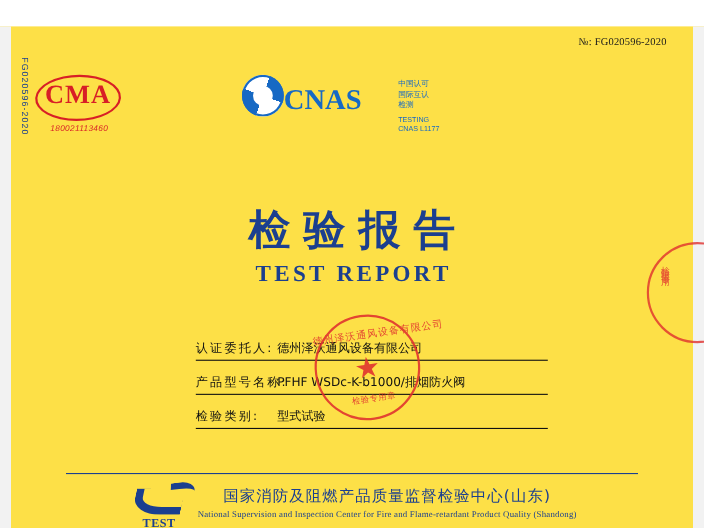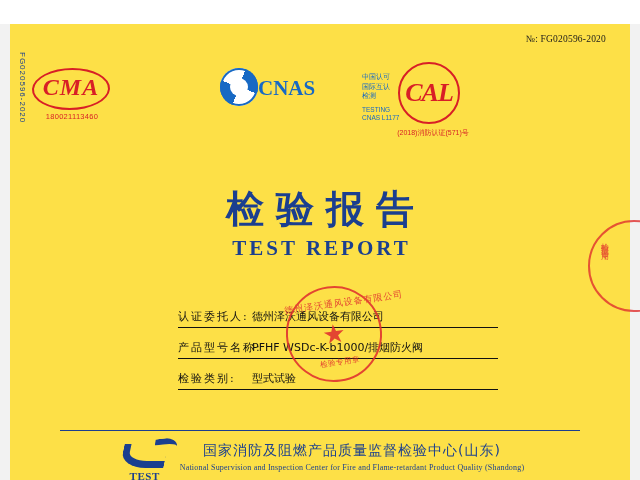--- a/index.html
+++ b/index.html
@@ -83,34 +83,34 @@
     transform: skewX(-4deg);
   }
   .cma-text {
     position: absolute;
     left: 0;
     top: 8px;
     width: 82px;
     text-align: center;
     font-family: "Liberation Serif", serif;
     font-weight: bold;
-    font-style: italic;
     font-size: 24px;
     color: #d81f26;
     letter-spacing: 1px;
   }
   .cma-num {
     position: absolute;
     left: -6px;
     top: 46px;
     width: 96px;
     text-align: center;
     font-size: 7.5px;
     color: #d81f26;
     letter-spacing: 0.3px;
+    font-style: italic;
   }
 
   
   .ilac {
     position: absolute;
     left: 96px;
     top: 4px;
     width: 78px;
     height: 62px;
   }
@@ -187,21 +187,21 @@
     height: 18px;
     border-radius: 50%;
     background: #ffffff;
   }
   .cnas-text {
     position: absolute;
     left: 38px;
     top: 10px;
     font-family: "Liberation Serif", serif;
     font-weight: bold;
-    font-size: 21px;
+    font-size: 26px;
     color: #1769c4;
     letter-spacing: 0px;
   }
   .cnas-cnlines {
     position: absolute;
     left: 142px;
     top: 6px;
     font-size: 7px;
     color: #1769c4;
     line-height: 9.5px;
@@ -502,25 +502,20 @@
     <div class="cnas">
       <div class="cnas-swirl"></div>
       <div class="cnas-text">CNAS</div>
       <div class="cnas-cnlines" style="white-space:pre-line;">中国认可
 国际互认
 检测</div>
       <div class="cnas-testing" style="white-space:pre-line;">TESTING
 CNAS L1177</div>
     </div>
 
-    <div class="ccc">
-      <div class="ccc-circle"></div>
-      <div class="ccc-inner">CAL</div>
-      <div class="ccc-cap">(2018)消防认证(571)号</div>
-    </div>
 
   </div>
 
   <div class="title-cn">检验报告</div>
   <div class="title-en">TEST REPORT</div>
 
   <div class="seal-edge">
     <div class="seal-edge-text">检验报告专用</div>
   </div>
 

